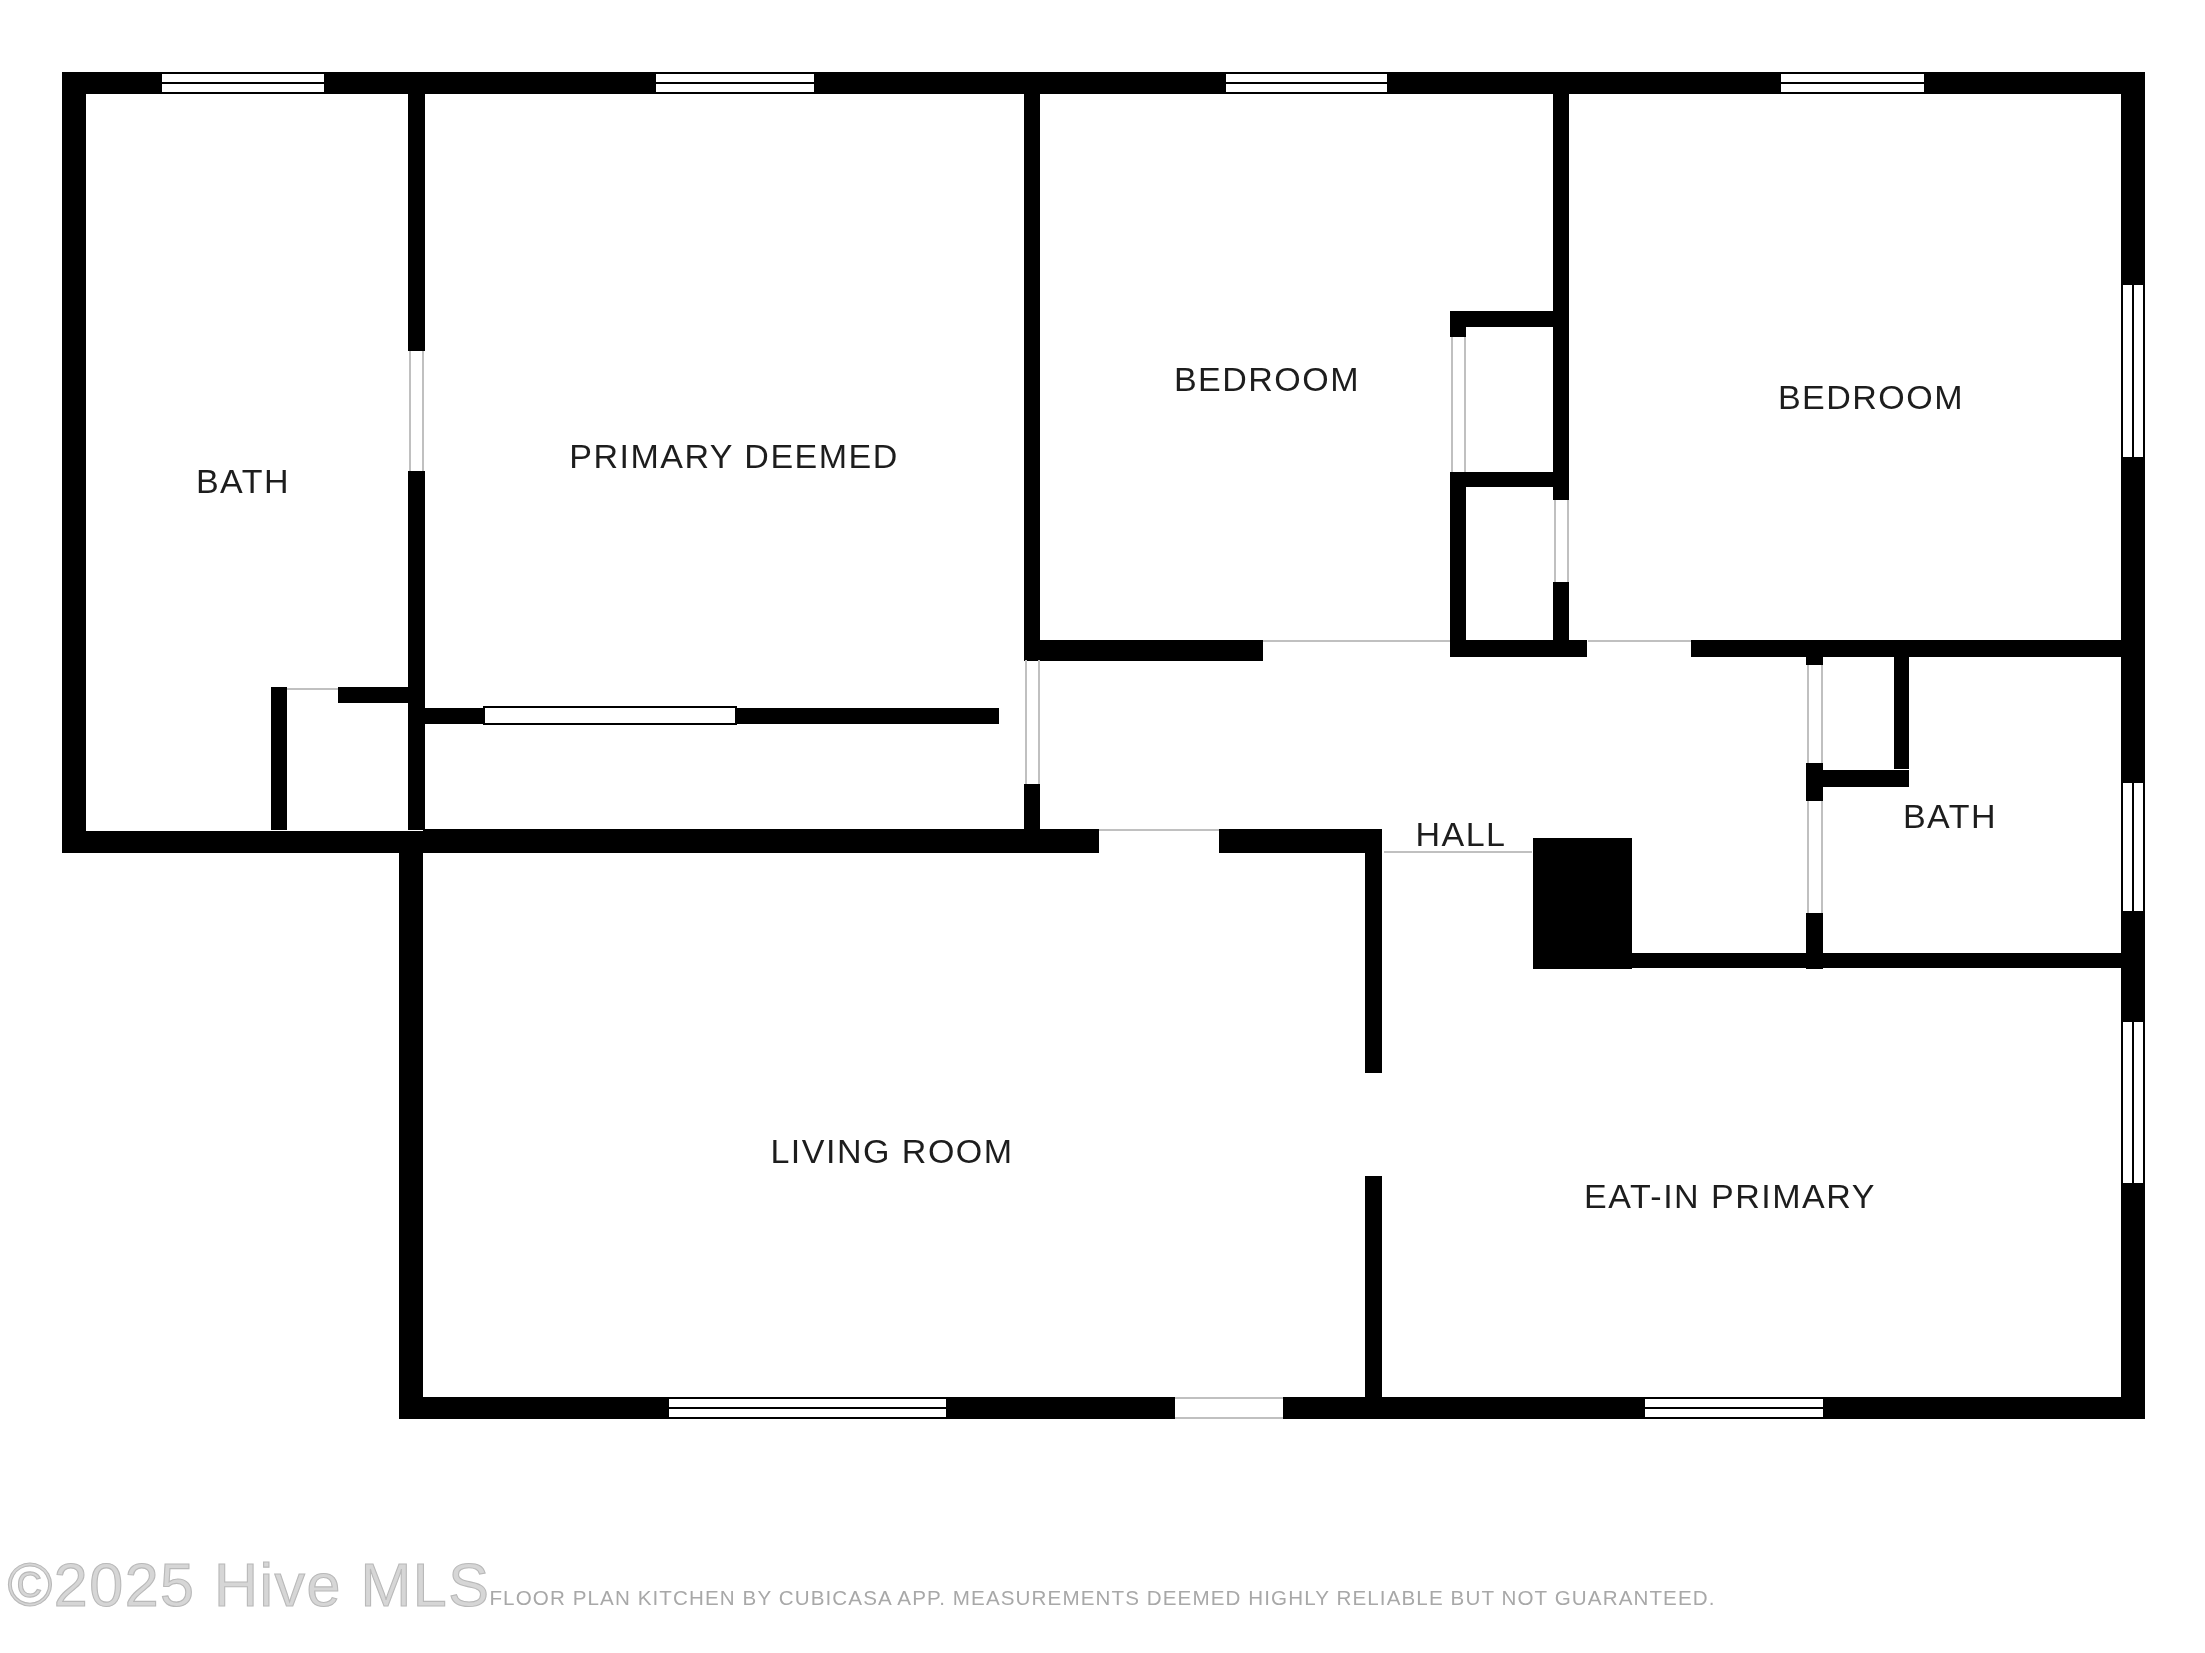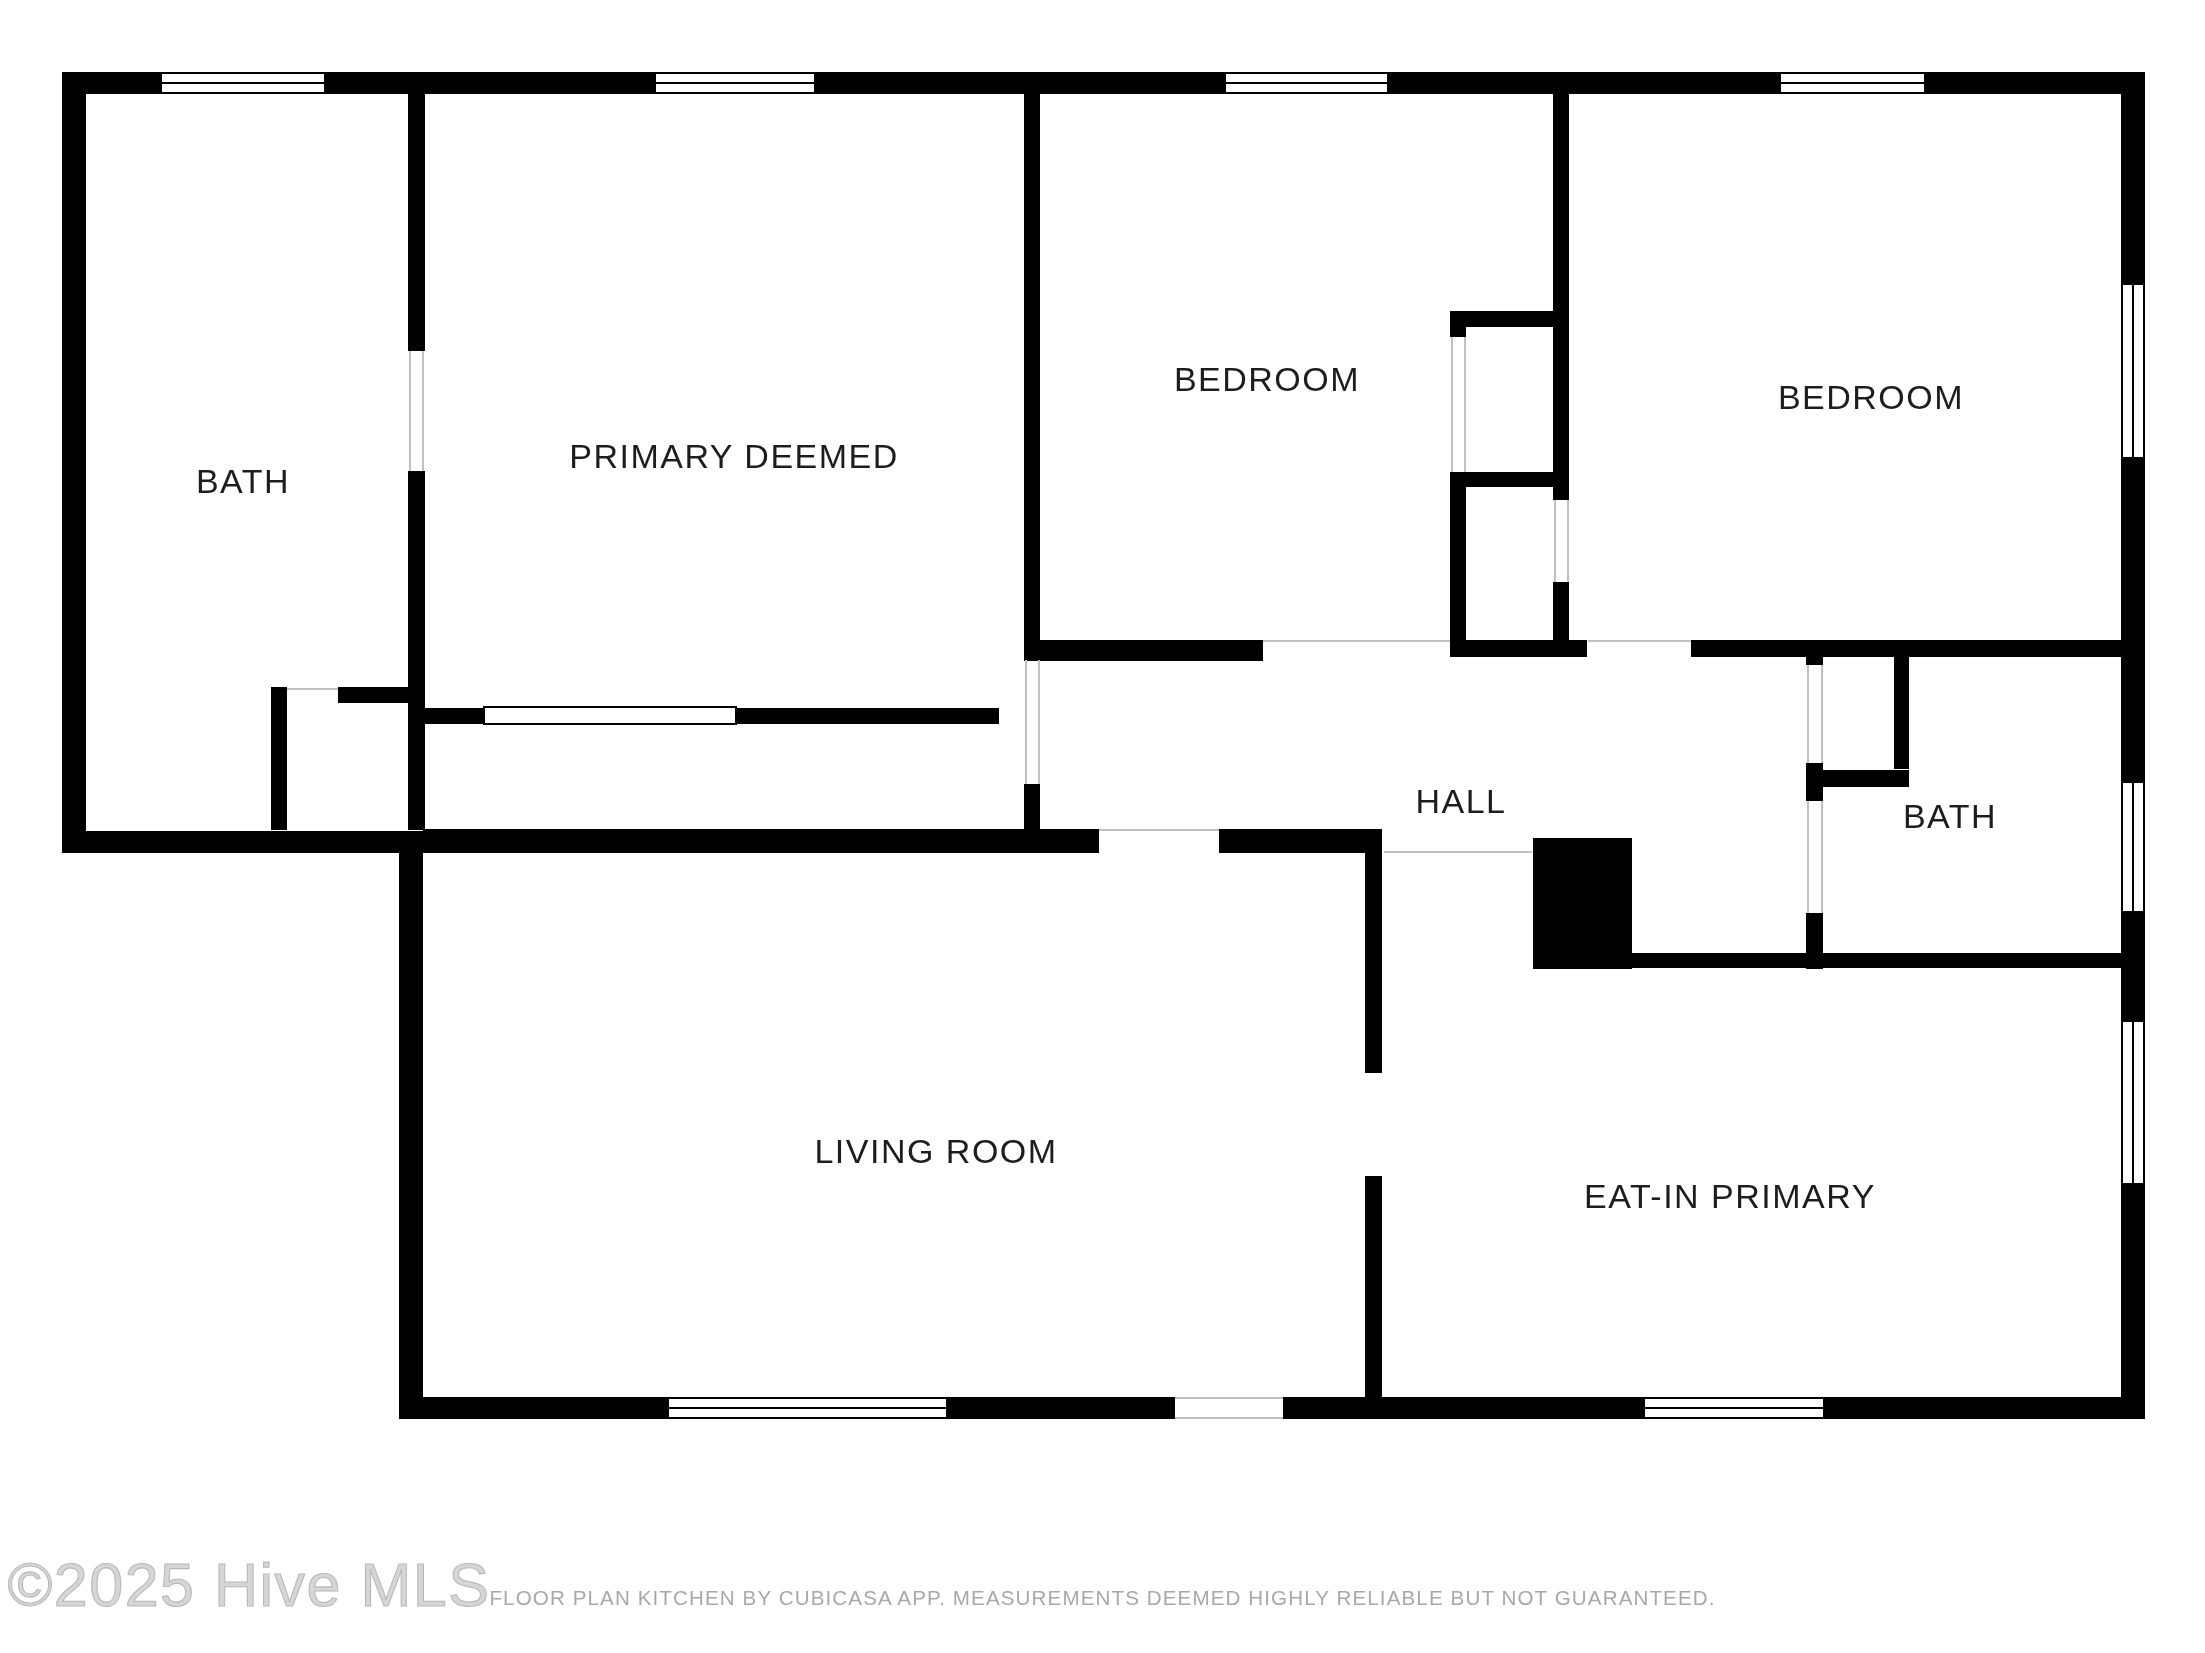--- a/index.html
+++ b/index.html
@@ -122,22 +122,22 @@
   <div class="hairline" style="left:1451px;top:337px;width:1.5px;height:135px;"></div>
   <div class="hairline" style="left:1464px;top:337px;width:1.5px;height:135px;"></div>
   <div class="hairline" style="left:1554px;top:500px;width:1.5px;height:82px;"></div>
   <div class="hairline" style="left:1567px;top:500px;width:1.5px;height:82px;"></div>
   <div class="hairline" style="left:287px;top:688px;width:51px;height:1.5px;"></div>
 
   <div class="room-label" style="left:243px;top:481px;">BATH</div>
   <div class="room-label" style="left:734px;top:456px;">PRIMARY DEEMED</div>
   <div class="room-label" style="left:1267px;top:379px;">BEDROOM</div>
   <div class="room-label" style="left:1871px;top:397px;">BEDROOM</div>
-  <div class="room-label" style="left:1461px;top:801px;">HALL</div>
+  <div class="room-label" style="left:1461px;top:834px;">HALL</div>
   <div class="room-label" style="left:1950px;top:816px;">BATH</div>
-  <div class="room-label" style="left:892px;top:1151px;margin-left:44px;">LIVING ROOM</div>
+  <div class="room-label" style="left:892px;top:1151px;">LIVING ROOM</div>
   <div class="room-label" style="left:1730px;top:1196px;">EAT-IN PRIMARY</div>
 
   <div id="watermark">©2025 Hive MLS</div>
   <div id="disclaimer">FLOOR PLAN KITCHEN BY CUBICASA APP. MEASUREMENTS DEEMED HIGHLY RELIABLE BUT NOT GUARANTEED.</div>
 
 </div>
 
 
 </body></html>

